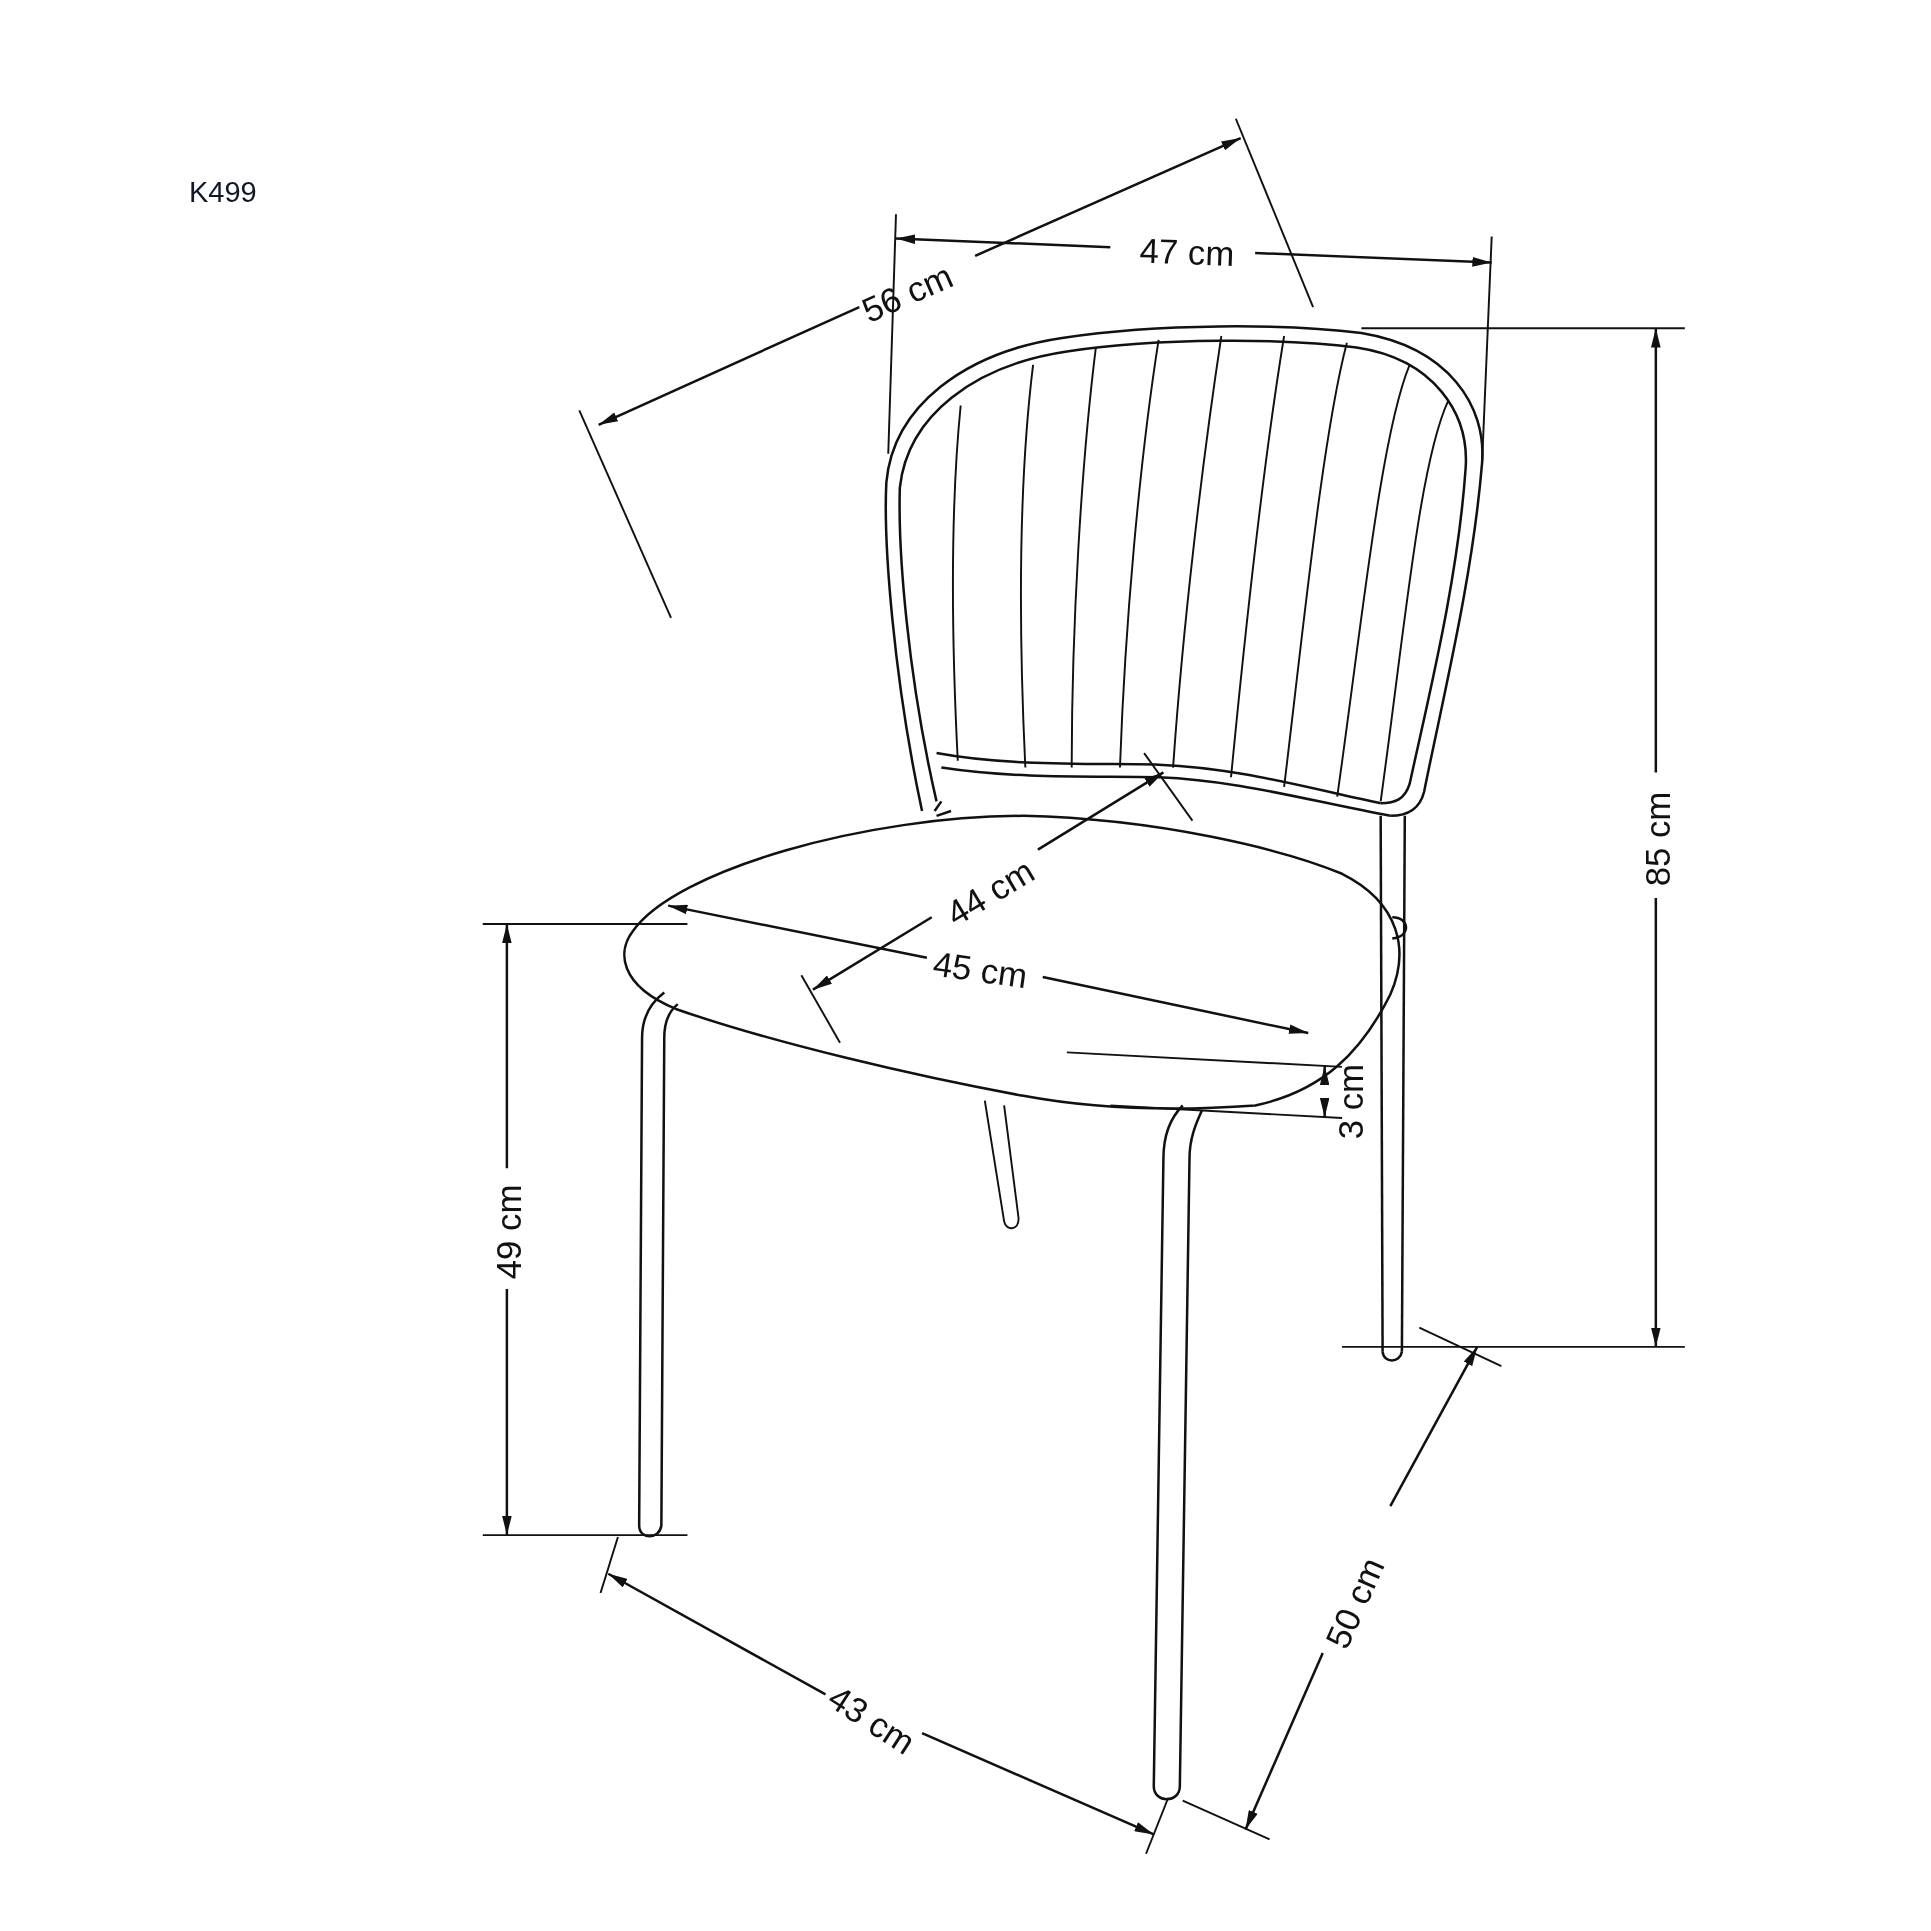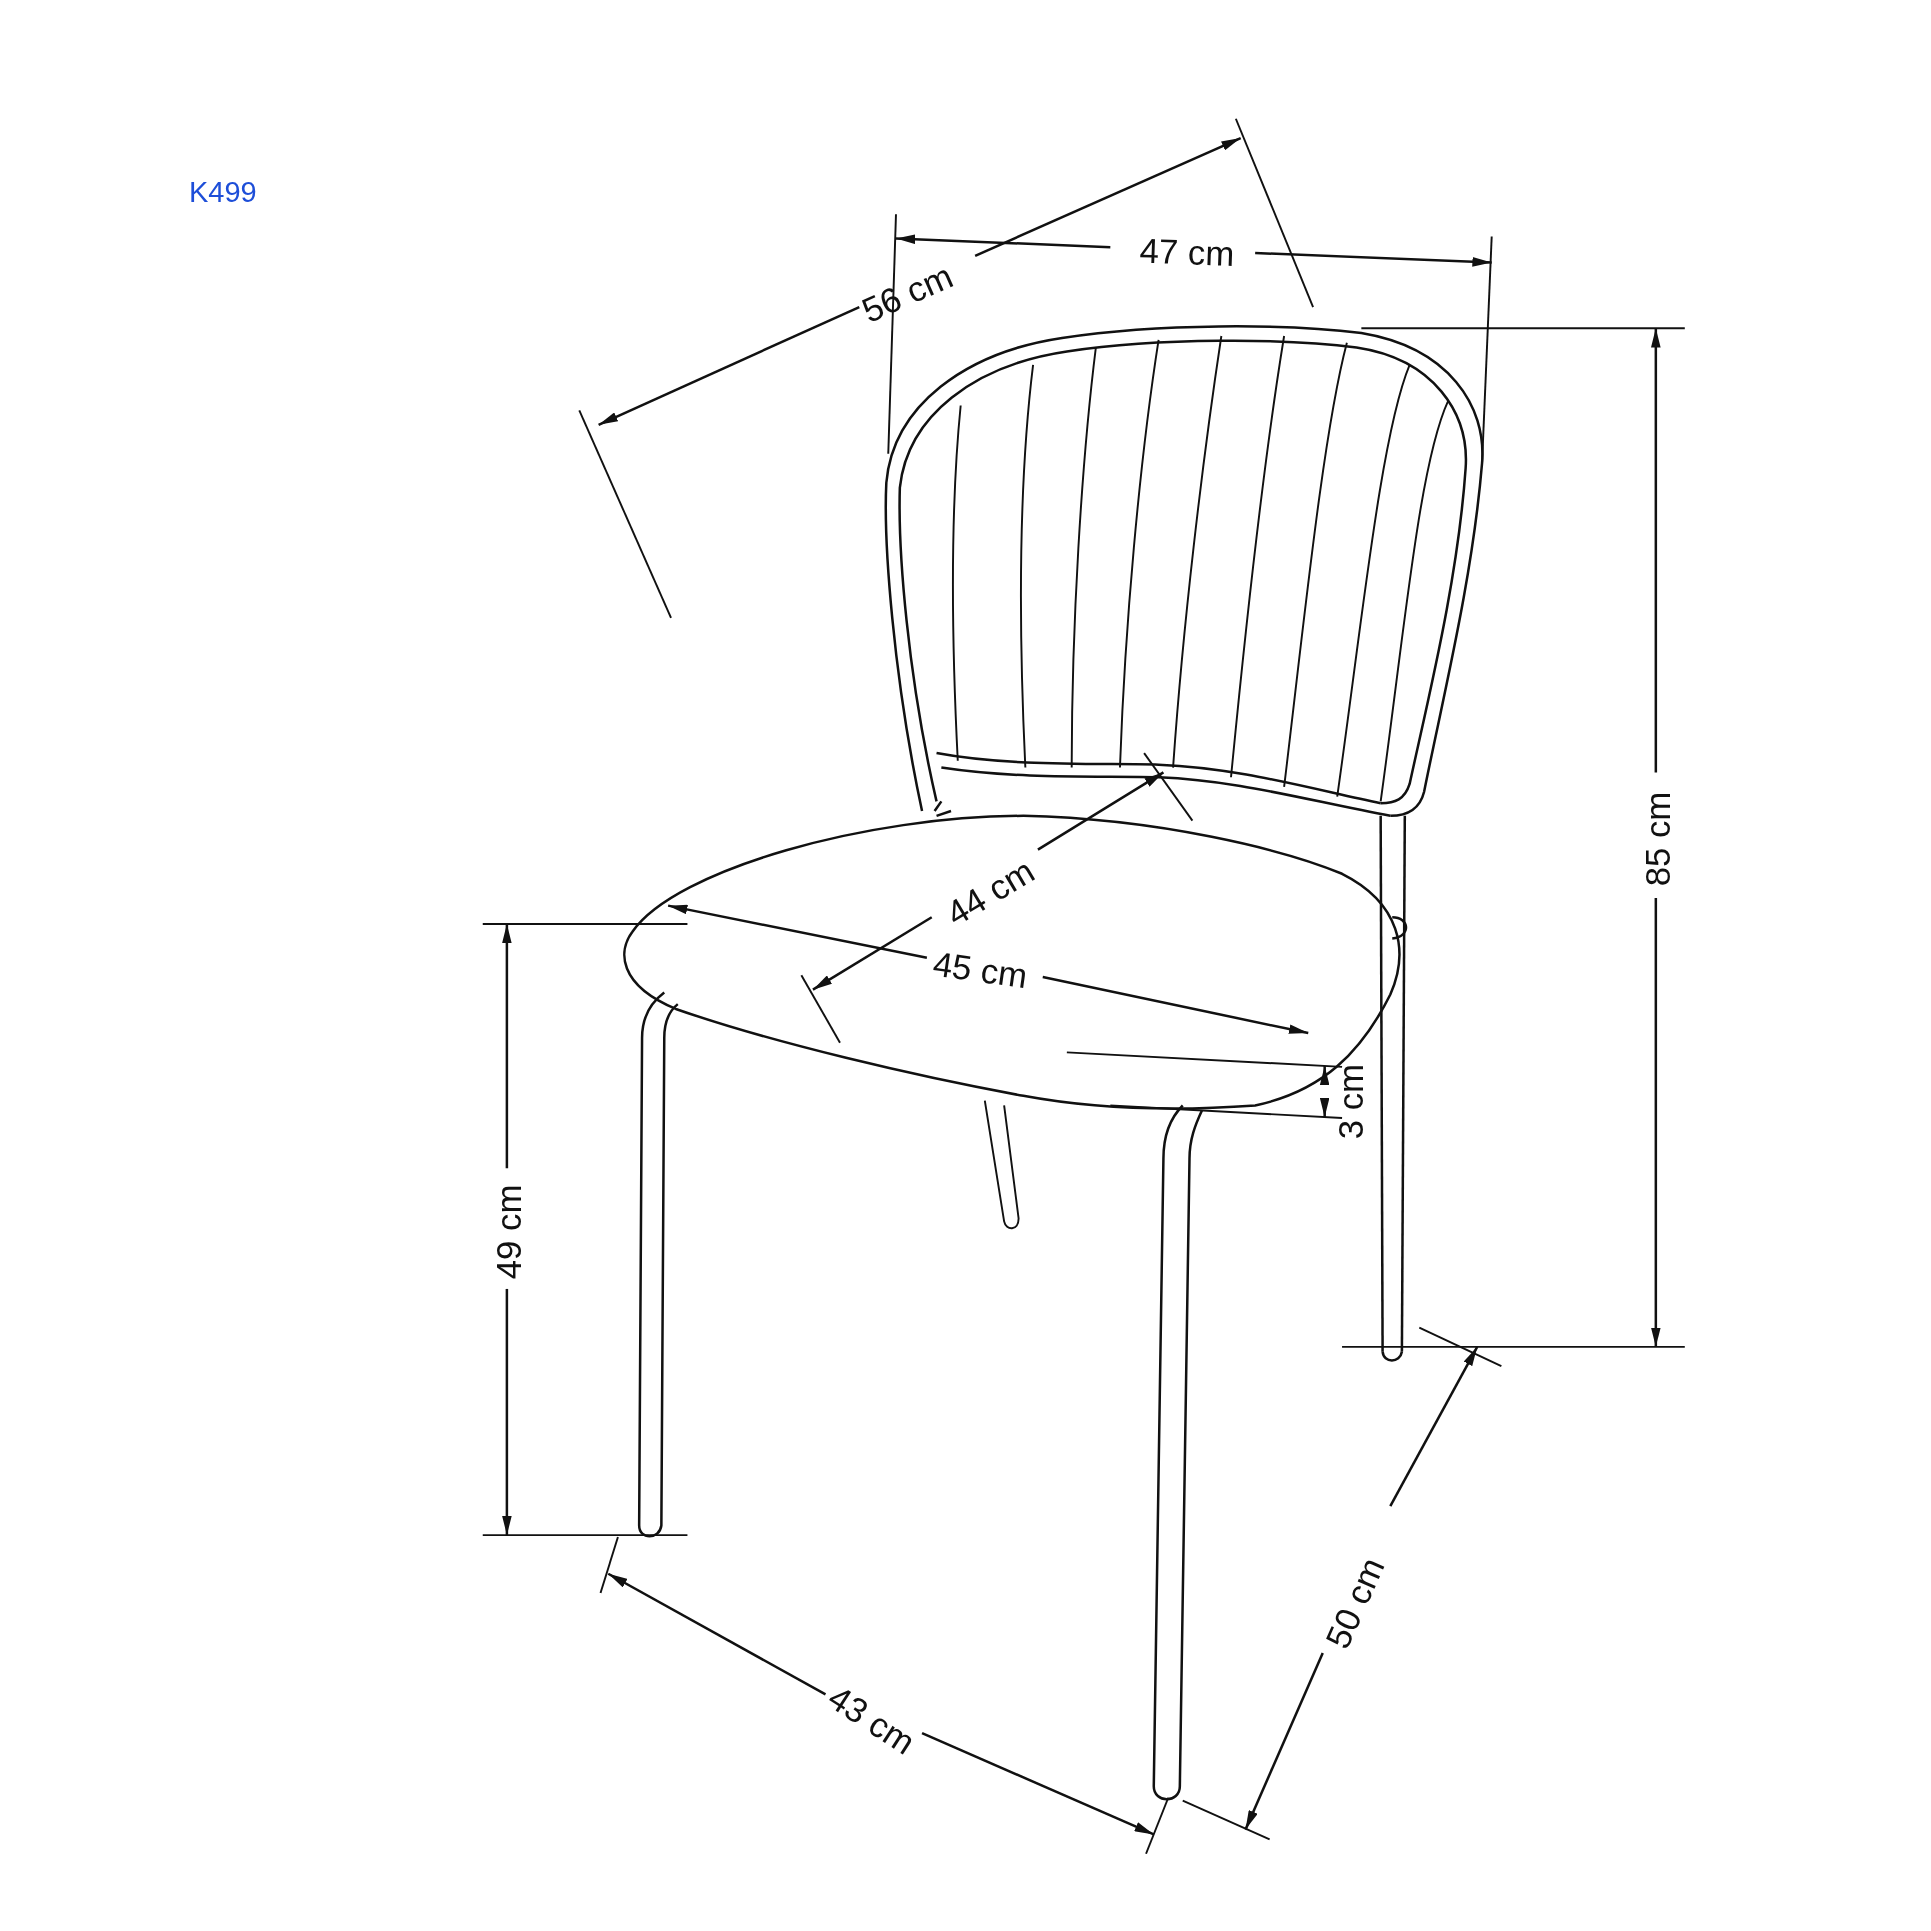--- a/index.html
+++ b/index.html
@@ -1,17 +1,17 @@
 <!DOCTYPE html>
 <html><head>
 <meta charset="utf-8">
 <style>
   html, body { margin:0; padding:0; background:#ffffff; }
   body { width:1931px; height:1931px; position:relative; overflow:hidden; font-family:"Liberation Sans", sans-serif; }
-  #model-code { position:absolute; left:189px; top:176px; font-size:29px; color:#1d4ed8; font-family:"Liberation Sans", sans-serif; }
+  #model-code { position:absolute; left:189px; top:176px; font-size:29px; color:#0f172a; font-family:"Liberation Sans", sans-serif; }
   svg { position:absolute; left:0; top:0; }
   .dim-text { font-family:"Liberation Sans", sans-serif; font-size:36px; fill:#111; }
   .ln { stroke:#111; stroke-width:2.6; fill:none; }
   .thin { stroke:#111; stroke-width:2; fill:none; }
   .ar { fill:#111; }
 </style>
 </head>
 <body>
 
 <div id="model-code">K499</div>

